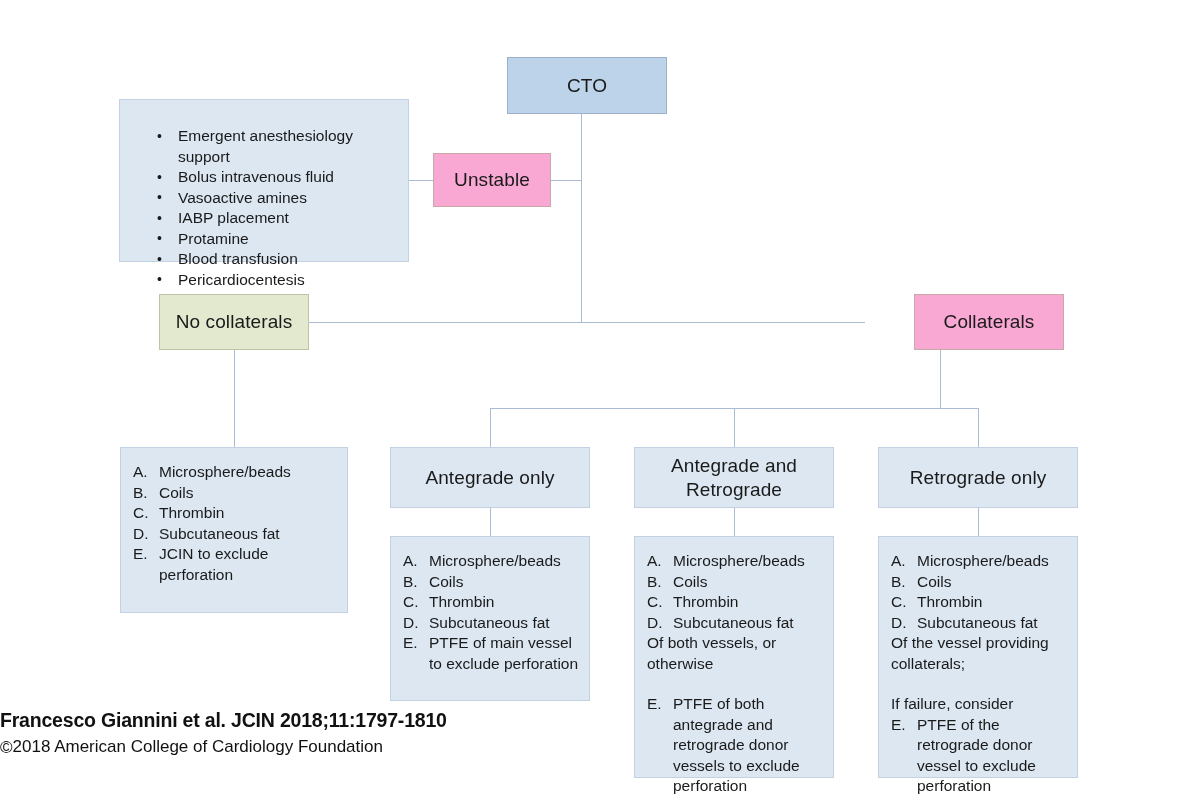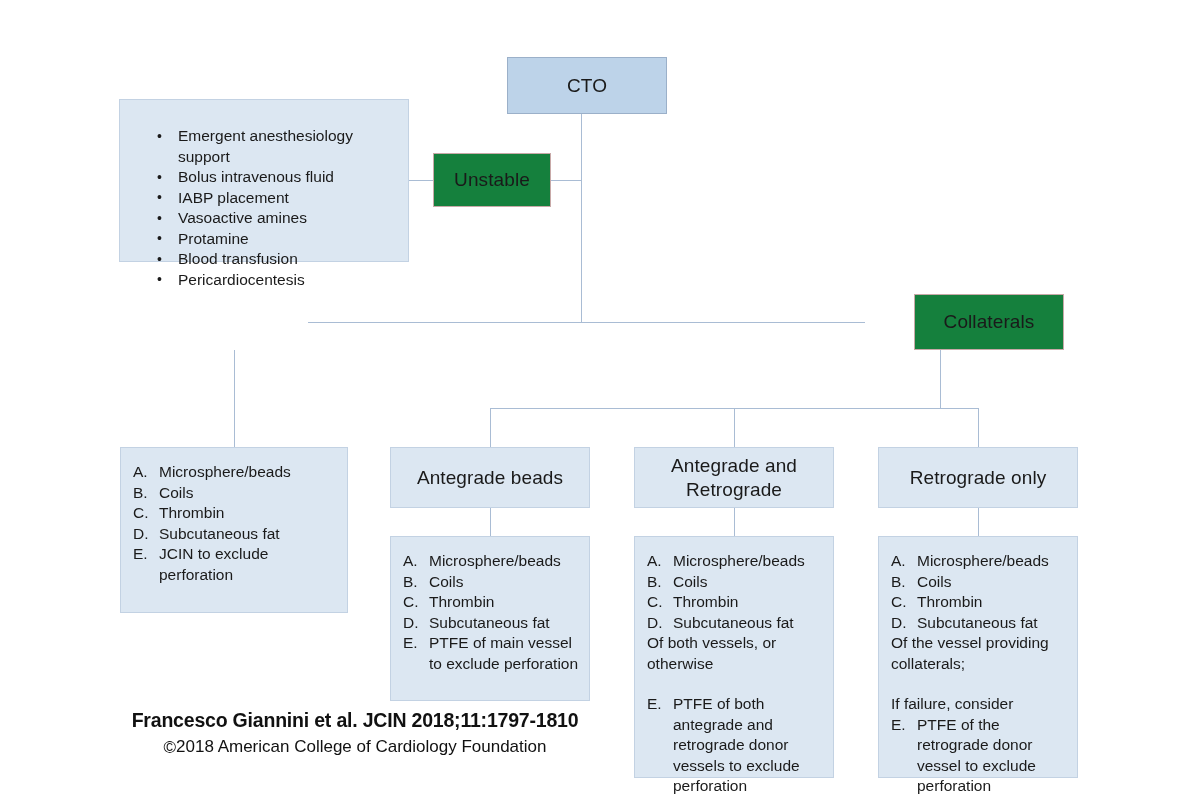--- a/index.html
+++ b/index.html
@@ -32,21 +32,21 @@
     color: #1a1a1a;
   }
   .box.center {
     display: flex;
     align-items: center;
     justify-content: center;
     text-align: center;
   }
   .fill-blue-dark { background: #bdd3e9; }
   .fill-blue-pale { background: #dce7f2; border-color: #c3d2e3; }
-  .fill-pink      { background: #15803d; border-color: #c8a9a8; }
+  .fill-pink      { background: #f9a8d4; border-color: #c8a9a8; }
   .fill-green     { background: #e3e9cf; border-color: #bcc5a4; }
 
   .node-label {
     font-size: 19px;
     line-height: 24px;
     letter-spacing: 0.1px;
   }
 
   
   .bullet-list {
@@ -98,23 +98,22 @@
 
   .pad {
     padding: 14px 10px 10px 12px;
   }
 
   
   #citation {
     position: absolute;
     left: 0;
     width: 630px;
-    text-align: center;
+    text-align: left;
     color: #111111;
-    margin-left: 40px;
   }
   .cite-line1 {
     font-size: 19.5px;
     font-weight: bold;
     line-height: 24px;
     letter-spacing: -0.2px;
   }
   .cite-line2 {
     font-size: 17px;
     line-height: 24px;
@@ -151,32 +150,35 @@
   <div class="conn v" style="left:978px; top:508px; height:28px;"></div>
 
   <div class="box center fill-blue-dark" style="left:507px; top:18px; width:160px; height:57px;margin-top:39px;">
     <span class="node-label">CTO</span>
   </div>
 
   <div class="box fill-blue-pale" style="left:119px; top:99px; width:290px; height:163px;">
     <ul class="bullet-list" style="padding:14px 8px 8px 16px;">
       <li>Emergent anesthesiology support</li>
       <li>Bolus intravenous fluid</li>
+      <li>Vasoactive amines</li>
       <li>IABP placement</li>
-      <li>Vasoactive amines</li>
       <li>Protamine</li>
       <li>Blood transfusion</li>
       <li>Pericardiocentesis</li>
     </ul>
   </div>
 
   <div class="box center fill-pink" style="left:433px; top:153px; width:118px; height:54px;">
     <span class="node-label">Unstable</span>
   </div>
 
+  <div class="box center fill-green" style="left:159px; top:294px; width:150px; height:56px;">
+    <span class="node-label">No collaterals</span>
+  </div>
 
   <div class="box center fill-pink" style="left:914px; top:294px; width:150px; height:56px;">
     <span class="node-label">Collaterals</span>
   </div>
 
   <div class="box fill-blue-pale" style="left:120px; top:447px; width:228px; height:166px;">
     <div class="alpha-list pad">
       <div class="alpha-row">
         <span class="alpha-key">A.</span>
         <span class="alpha-text">Microsphere/beads</span>
@@ -194,21 +196,21 @@
         <span class="alpha-text">Subcutaneous fat</span>
       </div>
       <div class="alpha-row">
         <span class="alpha-key">E.</span>
         <span class="alpha-text">JCIN to exclude perforation</span>
       </div>
     </div>
   </div>
 
   <div class="box center fill-blue-pale" style="left:390px; top:447px; width:200px; height:61px;">
-    <span class="node-label">Antegrade beads</span>
+    <span class="node-label">Antegrade only</span>
   </div>
 
   <div class="box center fill-blue-pale" style="left:634px; top:447px; width:200px; height:61px;">
     <span class="node-label" style="padding:0 26px;">Antegrade and Retrograde</span>
   </div>
 
   <div class="box center fill-blue-pale" style="left:878px; top:447px; width:200px; height:61px;">
     <span class="node-label">Retrograde only</span>
   </div>
 

